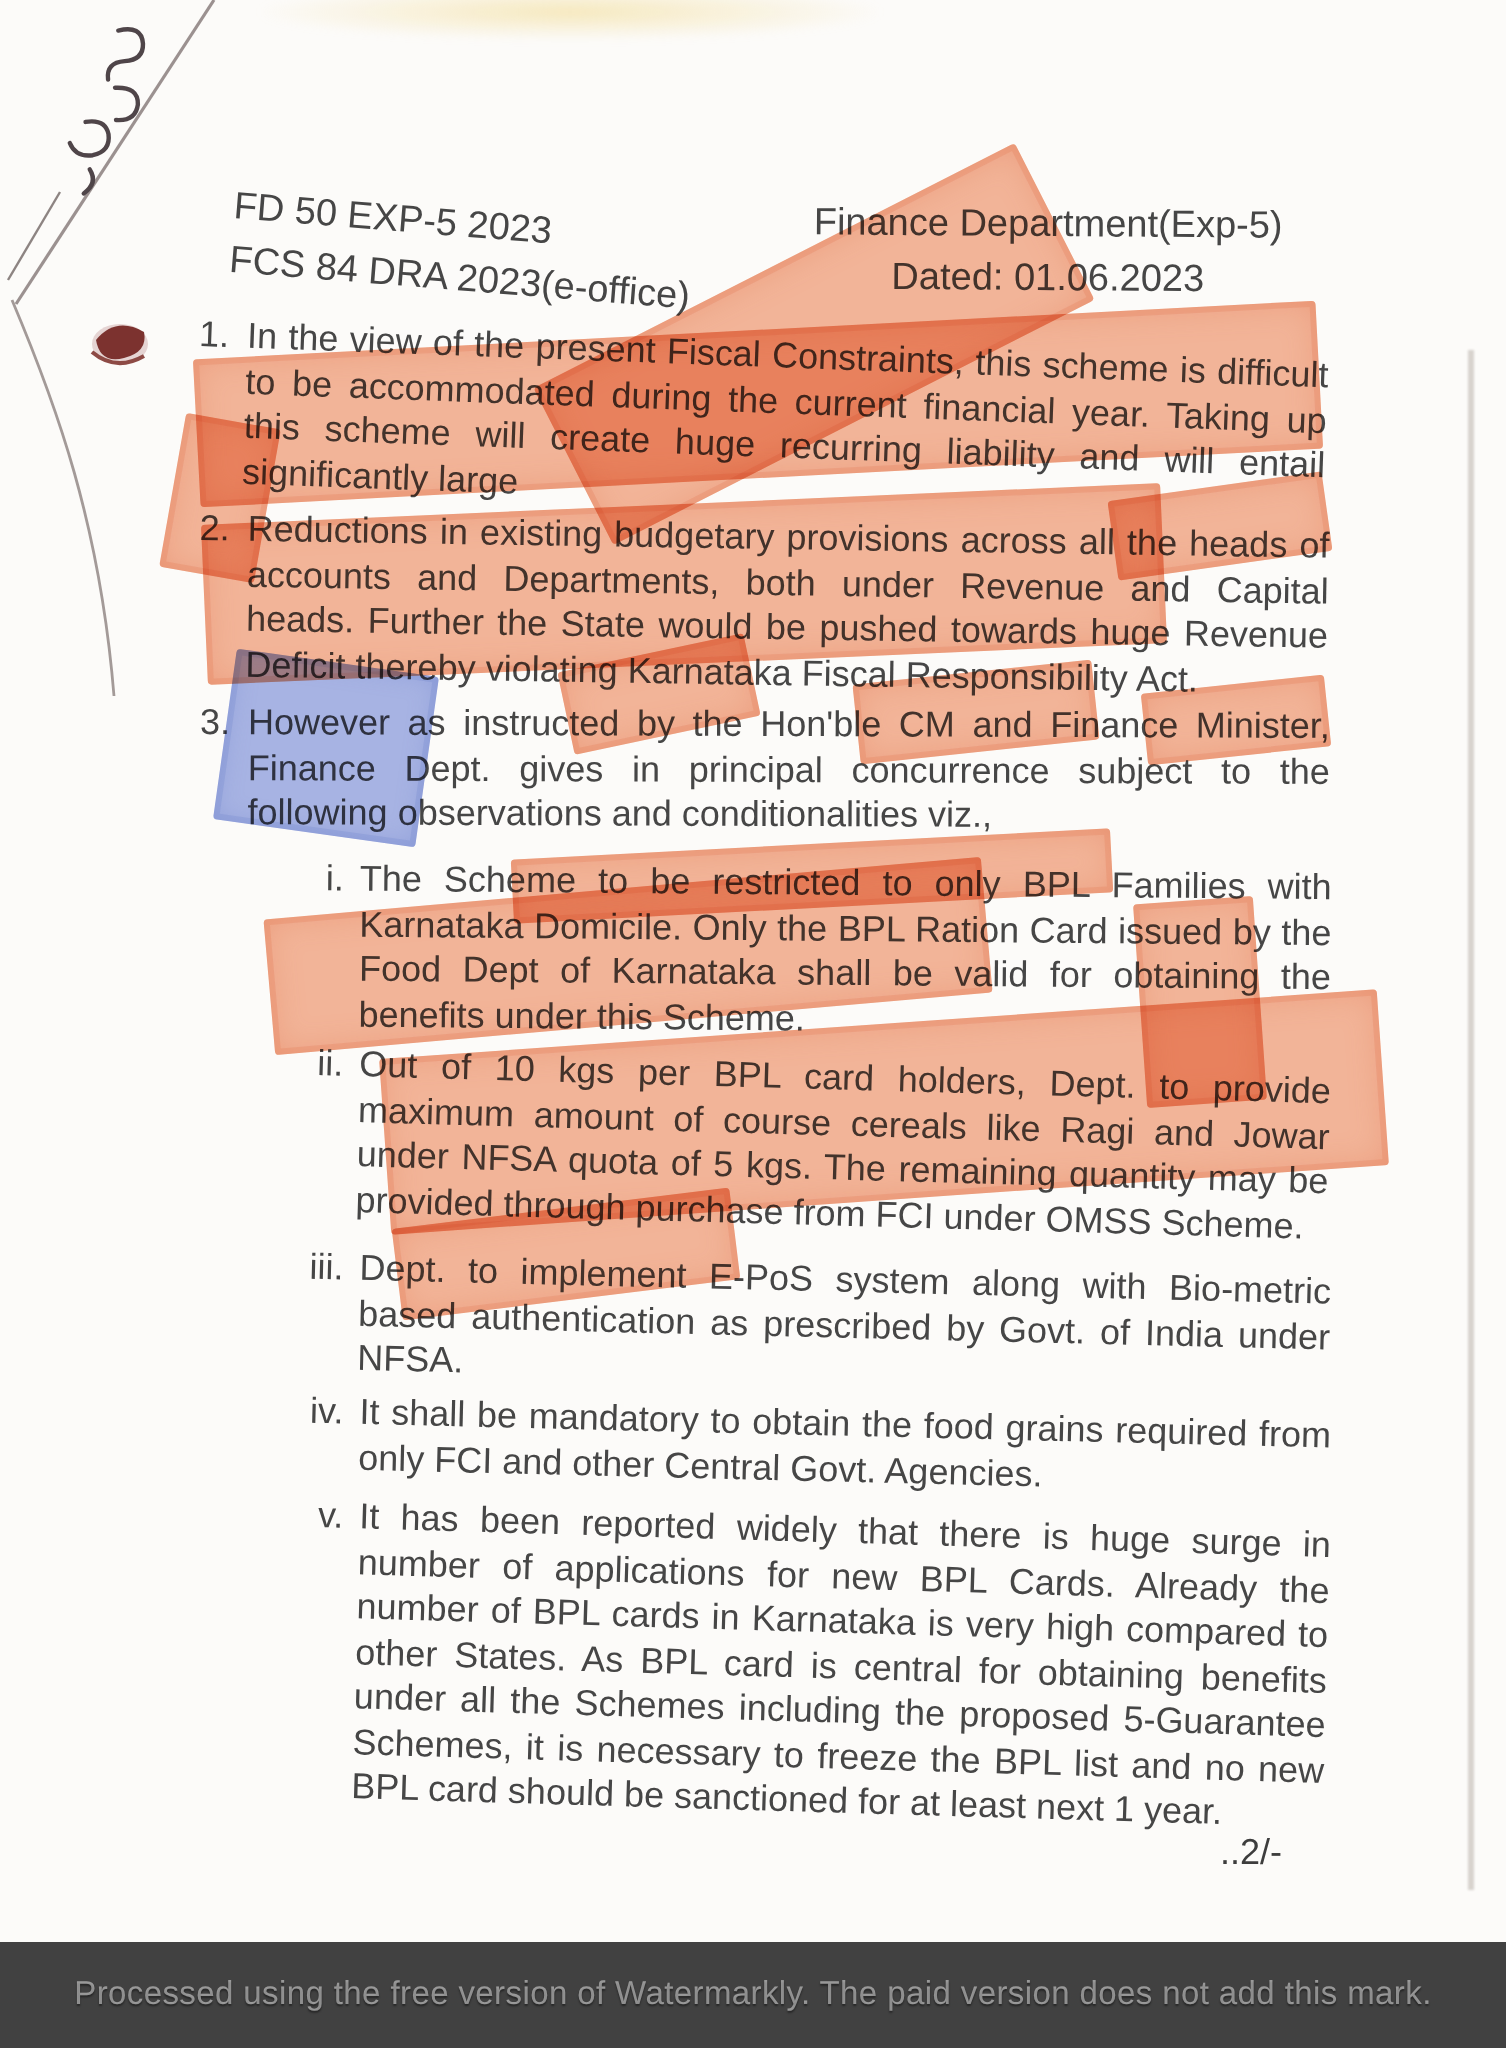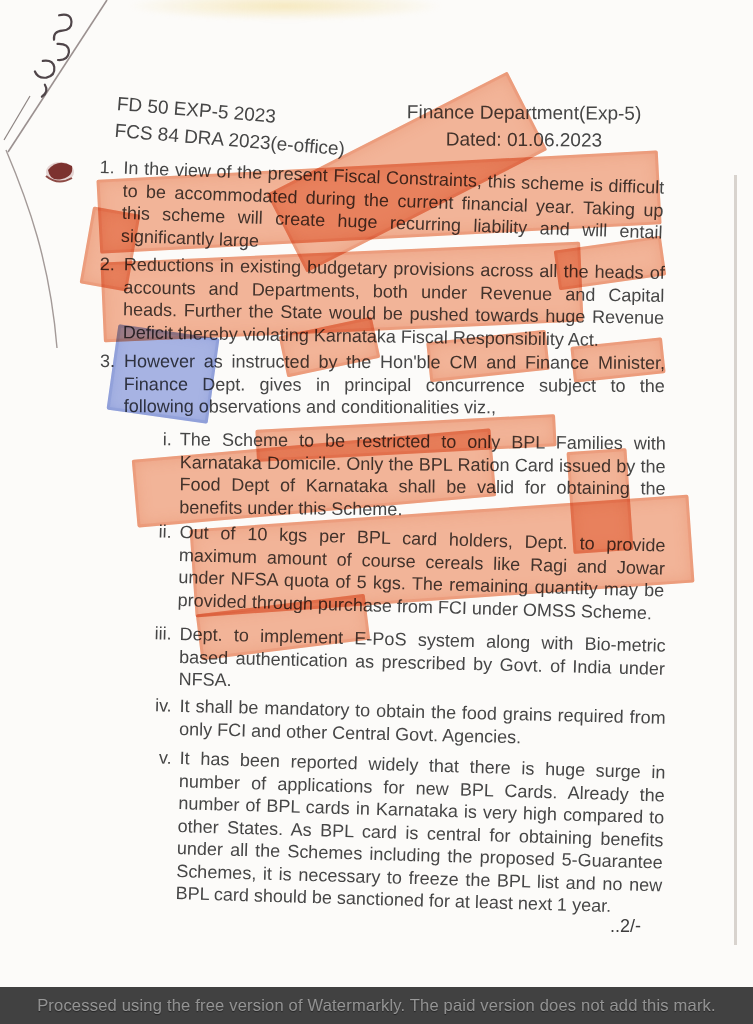--- a/index.html
+++ b/index.html
@@ -28,21 +28,21 @@
       box-shadow:inset 0 0 0 3px rgba(233,134,96,.30), inset 0 0 16px rgba(230,120,80,.38);}
   .hl-blue{background:#a9b6e9;
       box-shadow:inset 0 0 0 3px rgba(125,145,215,.35), inset 0 0 12px rgba(115,135,210,.40);}
   
   .smudge{position:absolute;left:130px;top:-8px;width:310px;height:28px;
           background:radial-gradient(ellipse at center,rgba(242,220,150,.6),rgba(242,220,150,0) 72%);
           filter:blur(2px);}
   .edge-shadow{position:absolute;left:734px;top:175px;width:3px;height:770px;
                background:rgba(186,178,171,.55);filter:blur(.6px);}
   
-  .wm{position:absolute;left:0;bottom:0;width:753px;height:37px;background:#414141;
+  .wm{position:absolute;left:0;bottom:0;width:753px;height:53px;background:#414141;
       display:flex;align-items:center;justify-content:center;}
   .wm span{color:rgba(255,255,255,.48);font-size:16.5px;letter-spacing:.2px;
            text-shadow:0 1px 1px rgba(0,0,0,.45);white-space:nowrap;}
 </style>
 </head>
 <body>
 
 <div class="page">
 
   <div class="smudge"></div>

